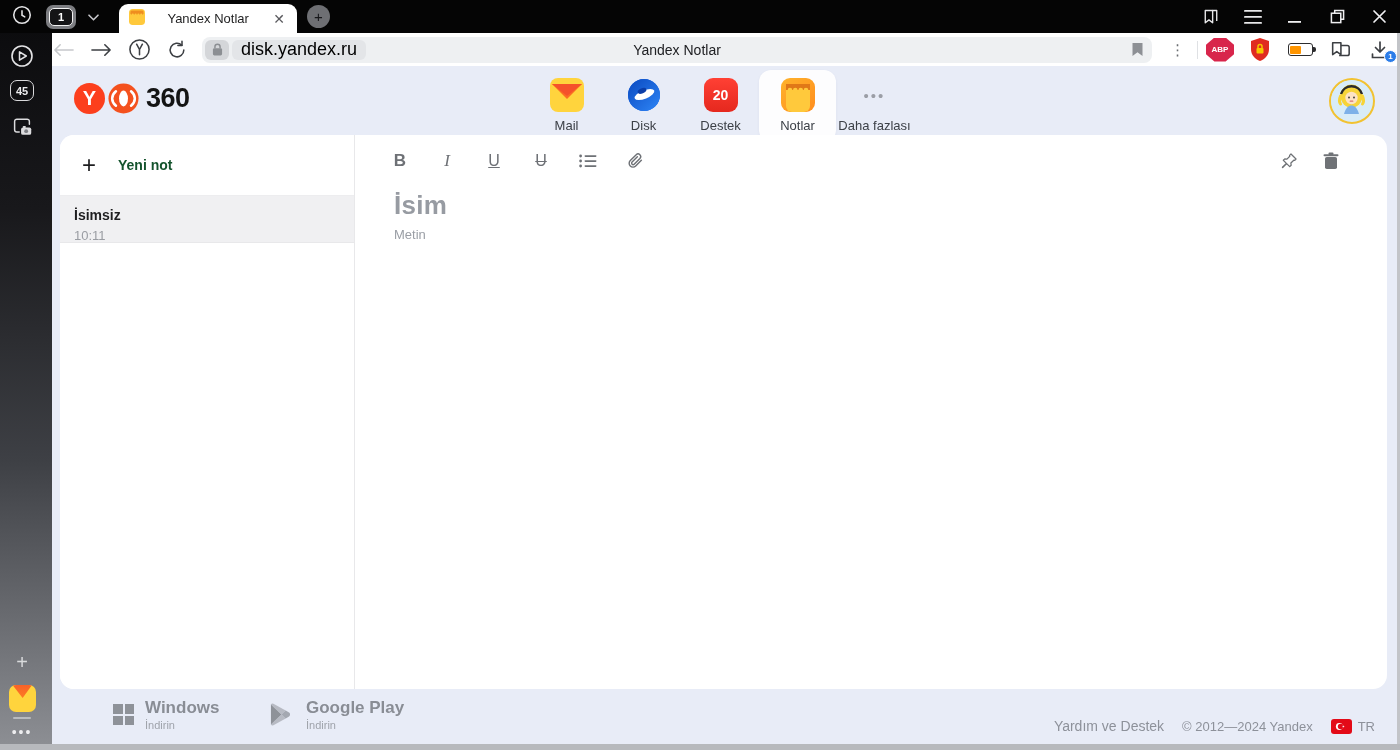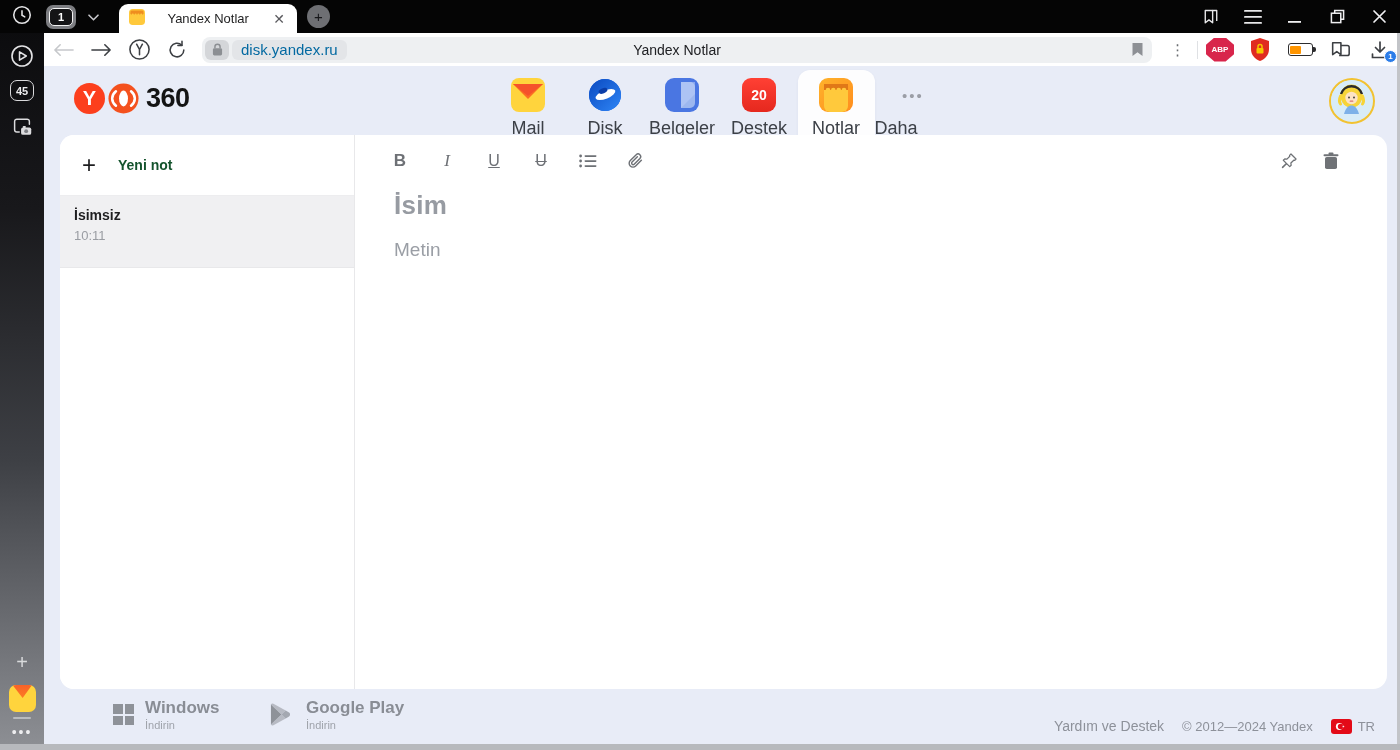--- a/index.html
+++ b/index.html
@@ -29,38 +29,38 @@
   .tb-btn { width:42px; height:33px; display:flex; align-items:center; justify-content:center; }
 
   
   .toolbar { position:absolute; top:33px; left:44px; right:0; height:33px; background:#fff;
              display:flex; align-items:center; z-index:20; }
   .nav-btn { width:38px; height:28px; display:flex; align-items:center; justify-content:center; }
   .addr { flex:1; height:26px; margin:0 8px 0 6px; background:#eef0f2; border-radius:8px; position:relative;
           display:flex; align-items:center; padding:0 8px 0 3px; }
   .lock-chip { width:24px; height:20px; background:#d4d6d9; border-radius:6px; display:flex; align-items:center; justify-content:center; }
   .url-chip { height:20px; background:#e3e5e8; border-radius:6px; margin-left:3px; padding:0 9px;
-              display:flex; align-items:center; font-size:15px; color:#0369a1; }
+              display:flex; align-items:center; font-size:18px; color:#000000; }
   .addr-title { position:absolute; left:0; right:0; text-align:center; font-size:14px; color:#202124; pointer-events:none; }
   .addr-bookmark { margin-left:auto; display:flex; align-items:center; }
   .kebab { color:#6a6d71; font-size:15px; letter-spacing:0; padding:0 10px; }
   .tb-divider { width:1px; height:18px; background:#dfe1e4; margin:0 2px; }
   .ext-btn { width:40px; height:28px; display:flex; align-items:center; justify-content:center; position:relative; }
   .abp { width:28px; height:24px; background:#d8254b; color:#fff; font-size:8px; font-weight:bold;
          display:flex; align-items:center; justify-content:center;
          clip-path:polygon(30% 0,70% 0,100% 30%,100% 70%,70% 100%,30% 100%,0 70%,0 30%); }
   .battery { width:25px; height:13px; border:1.6px solid #2c2c2e; border-radius:3px; position:relative; padding:1.5px; }
   .battery::after { content:""; position:absolute; right:-4px; top:3px; width:2.5px; height:5px; background:#2c2c2e; border-radius:0 2px 2px 0; }
   .battery-fill { width:55%; height:100%; background:#ff9500; border-radius:1px; }
   .dl-badge { position:absolute; right:3px; bottom:1px; width:13px; height:13px; border-radius:50%;
               background:#2b7de9; color:#fff; font-size:8px; font-weight:bold;
               display:flex; align-items:center; justify-content:center; border:1.5px solid #fff; }
 
   
-  .sidepanel { position:absolute; top:0; left:0; width:44px; height:744px; z-index:25;
+  .sidepanel { position:absolute; top:0; left:0; width:52px; height:744px; z-index:25;
                background:linear-gradient(180deg,#0a0a0c 0%,#18181b 28%,#3e4045 62%,#8c8e93 100%); }
   .sp-icon { position:absolute; left:0; width:44px; display:flex; justify-content:center; }
   .badge45 { min-width:24px; height:21px; border:1.6px solid #d9d9db; border-radius:7px; color:#ececee;
              font-size:11px; font-weight:bold; display:flex; align-items:center; justify-content:center; padding:0 2px; }
   .sp-plus { color:#d9dadc; font-size:20px; font-weight:300; }
   .sp-divider { position:absolute; top:717px; left:13px; width:18px; height:2px; background:#b9bbbf; border-radius:1px; }
   .sp-dots { color:#ededef; font-size:14px; letter-spacing:2px; }
   .mailapp { width:27px; height:27px; border-radius:7px; background:#ffd43d; position:relative; overflow:hidden; }
   .mailapp::before { content:""; position:absolute; left:-3px; right:-3px; top:-9px; height:22px;
                      background:linear-gradient(180deg,#f5512b,#fc7b24); transform:rotate(0deg);
@@ -72,48 +72,48 @@
   .page-header { position:absolute; top:0; left:0; right:0; height:69px; }
   .logo { position:absolute; left:30px; top:17px; display:flex; align-items:center; gap:3px; }
   .logo-y { width:31px; height:31px; border-radius:50%; background:#fc3f1d; color:#fff; font-weight:bold;
             font-size:20px; display:flex; align-items:center; justify-content:center; }
   .logo-360 { font-size:27px; font-weight:800; color:#141414; margin-left:4px; letter-spacing:-0.5px; }
 
   .services { position:absolute; left:0; right:0; top:4px; display:flex; justify-content:center; align-items:flex-start; gap:0; }
   .service { width:77px; display:flex; flex-direction:column; align-items:center; padding:8px 0 9px; border-radius:12px; }
   .service.active { background:#fdfdfe; box-shadow:0 1px 3px rgba(60,70,120,.06); }
   .service-icon { width:34px; height:34px; margin-bottom:6px; }
-  .service-label { font-size:18px; color:#3c4047; }
+  .service-label { font-size:13px; color:#3c4047; }
   .more-dots { height:34px; display:flex; align-items:center; color:#9b9ea6; font-size:15px; letter-spacing:2px; margin-bottom:6px; }
   .cal-icon { width:34px; height:34px; border-radius:9px; background:linear-gradient(180deg,#ff4034,#e5281e);
               color:#fff; font-size:14px; font-weight:bold; display:flex; align-items:center; justify-content:center; }
 
   .avatar { position:absolute; right:22px; top:12px; width:46px; height:46px; border-radius:50%;
             border:2.5px solid #f2c231; overflow:hidden; background:#d8ecf8; }
 
   
   .card { position:absolute; top:69px; left:16px; right:10px; bottom:55px; background:#fff; border-radius:14px; overflow:hidden; }
   .notes-panel { position:absolute; top:0; left:0; bottom:0; width:295px; border-right:1px solid #e8e8ea; background:#fff; }
   .newnote { height:61px; border-bottom:1px solid #ededef; display:flex; align-items:center; padding-left:22px; gap:22px; }
   .newnote-plus { font-size:24px; font-weight:300; color:#1c1c1e; line-height:1; }
   .newnote-label { font-size:14px; font-weight:600; color:#14532d; }
-  .note-item { height:72px; background:#f0f0f2; border-bottom:1px solid #e8e8ea; padding:11px 14px 0; }
+  .note-item { height:47px; background:#f0f0f2; border-bottom:1px solid #e8e8ea; padding:11px 14px 0; }
   .note-item-title { font-size:14px; font-weight:600; color:#1e1e20; }
   .note-item-time { font-size:13px; color:#9a9da3; margin-top:5px; }
 
   .editor { position:absolute; top:0; left:296px; right:0; bottom:0; }
   .ed-toolbar { position:absolute; top:12px; left:30px; display:flex; align-items:center; gap:19px; }
   .ed-btn { width:28px; height:28px; display:flex; align-items:center; justify-content:center; color:#6e7176; }
   .ed-b { font-size:17px; font-weight:bold; }
   .ed-i { font-size:17px; font-style:italic; font-family:"Liberation Serif", serif; }
   .ed-u { font-size:16px; text-decoration:underline; }
   .ed-s { font-size:16px; text-decoration:line-through; }
   .ed-actions { position:absolute; top:12px; right:42px; display:flex; gap:14px; }
   .ed-title { position:absolute; top:55px; left:38px; font-size:26px; font-weight:bold; color:#979ba2; letter-spacing:.3px; }
-  .ed-body { position:absolute; top:104px; left:38px; font-size:19px; color:#9a9ea5; }
+  .ed-body { position:absolute; top:92px; left:38px; font-size:13px; color:#9a9ea5; }
 
   
   .page-footer { position:absolute; left:0; right:0; bottom:0; height:55px; }
   .dl-block { position:absolute; display:flex; align-items:center; gap:11px;padding-left:41px; }
   .dl-text-title { font-size:17px; font-weight:600; color:#898d95; line-height:1.05; }
   .dl-text-sub { font-size:11px; color:#9fa3ab; margin-top:2px; }
   .win-grid { width:21px; height:21px; display:grid; grid-template-columns:1fr 1fr; gap:2px; }
   .win-grid span { background:#8e9299; }
   .foot-right { position:absolute; right:22px; bottom:10px; display:flex; align-items:center; gap:18px; }
   .foot-link { font-size:14px; color:#8d919a; }
@@ -330,28 +330,20 @@
                   <stop offset="0" stop-color="#0a49c0"></stop>
                   <stop offset="1" stop-color="#2f86f6"></stop>
                 </linearGradient>
               </defs>
             <ellipse cx="17.5" cy="16.5" rx="10.5" ry="4.2" fill="#fff" transform="rotate(-22 17.5 16.5)"></ellipse>
             <ellipse cx="15" cy="12.8" rx="4.6" ry="2.6" fill="#0b3ea8" transform="rotate(-22 15 12.8)"></ellipse>
           </svg>
           <span class="service-label">Disk</span>
         </div>
         <div class="service">
-          <svg class="service-icon" viewBox="0 0 34 34">
-            <rect width="34" height="34" rx="9" fill="#4a76e2"></rect>
-            <path d="M16 4h9a5 5 0 0 1 5 5v16a5 5 0 0 1-5 5h-9V4z" fill="#9db7ef"></path>
-            <path d="M16 4h14v12L16 30V4z" fill="#b9cdf7" opacity=".55"></path>
-          </svg>
-          <span class="service-label">Belgeler</span>
-        </div>
-        <div class="service">
           <div class="service-icon cal-icon">
             <span>20</span>
           </div>
           <span class="service-label">Destek</span>
         </div>
         <div class="service active">
           <svg class="service-icon" viewBox="0 0 34 34">
             <defs>
                 <linearGradient id="ng" x1="0" y1="0" x2="1" y2="1">
                   <stop offset="0" stop-color="#ffb32b"></stop>

